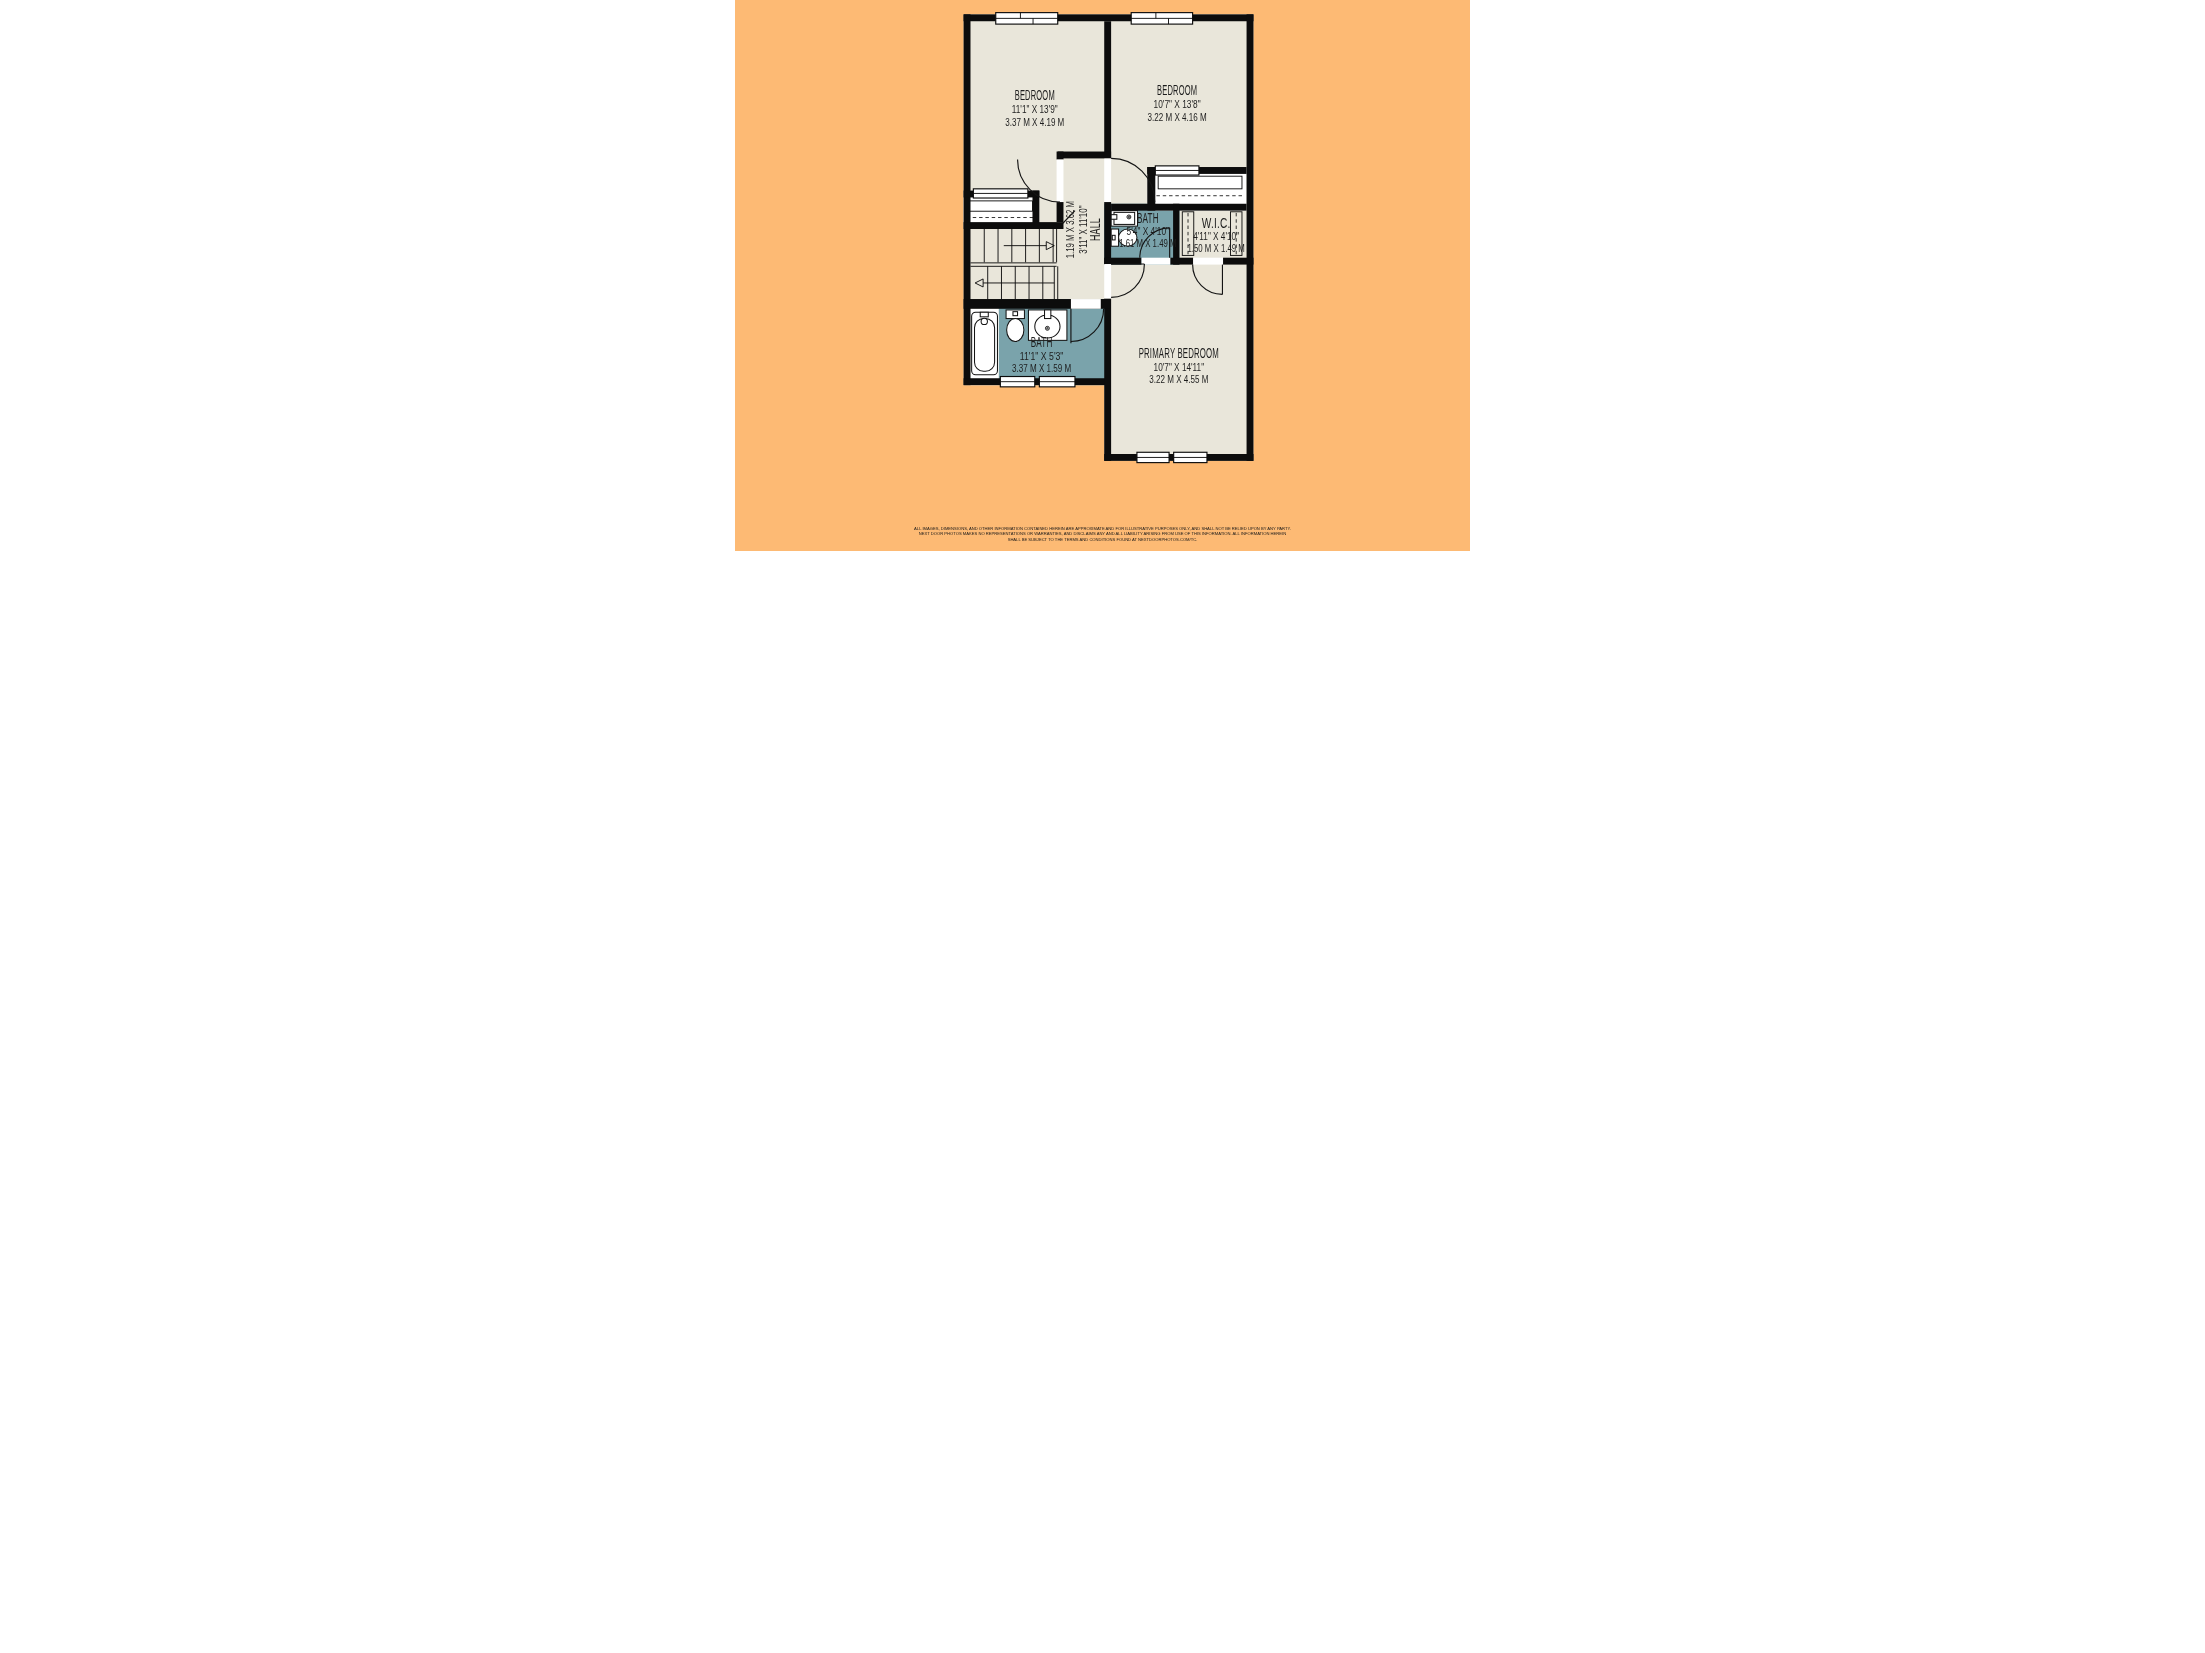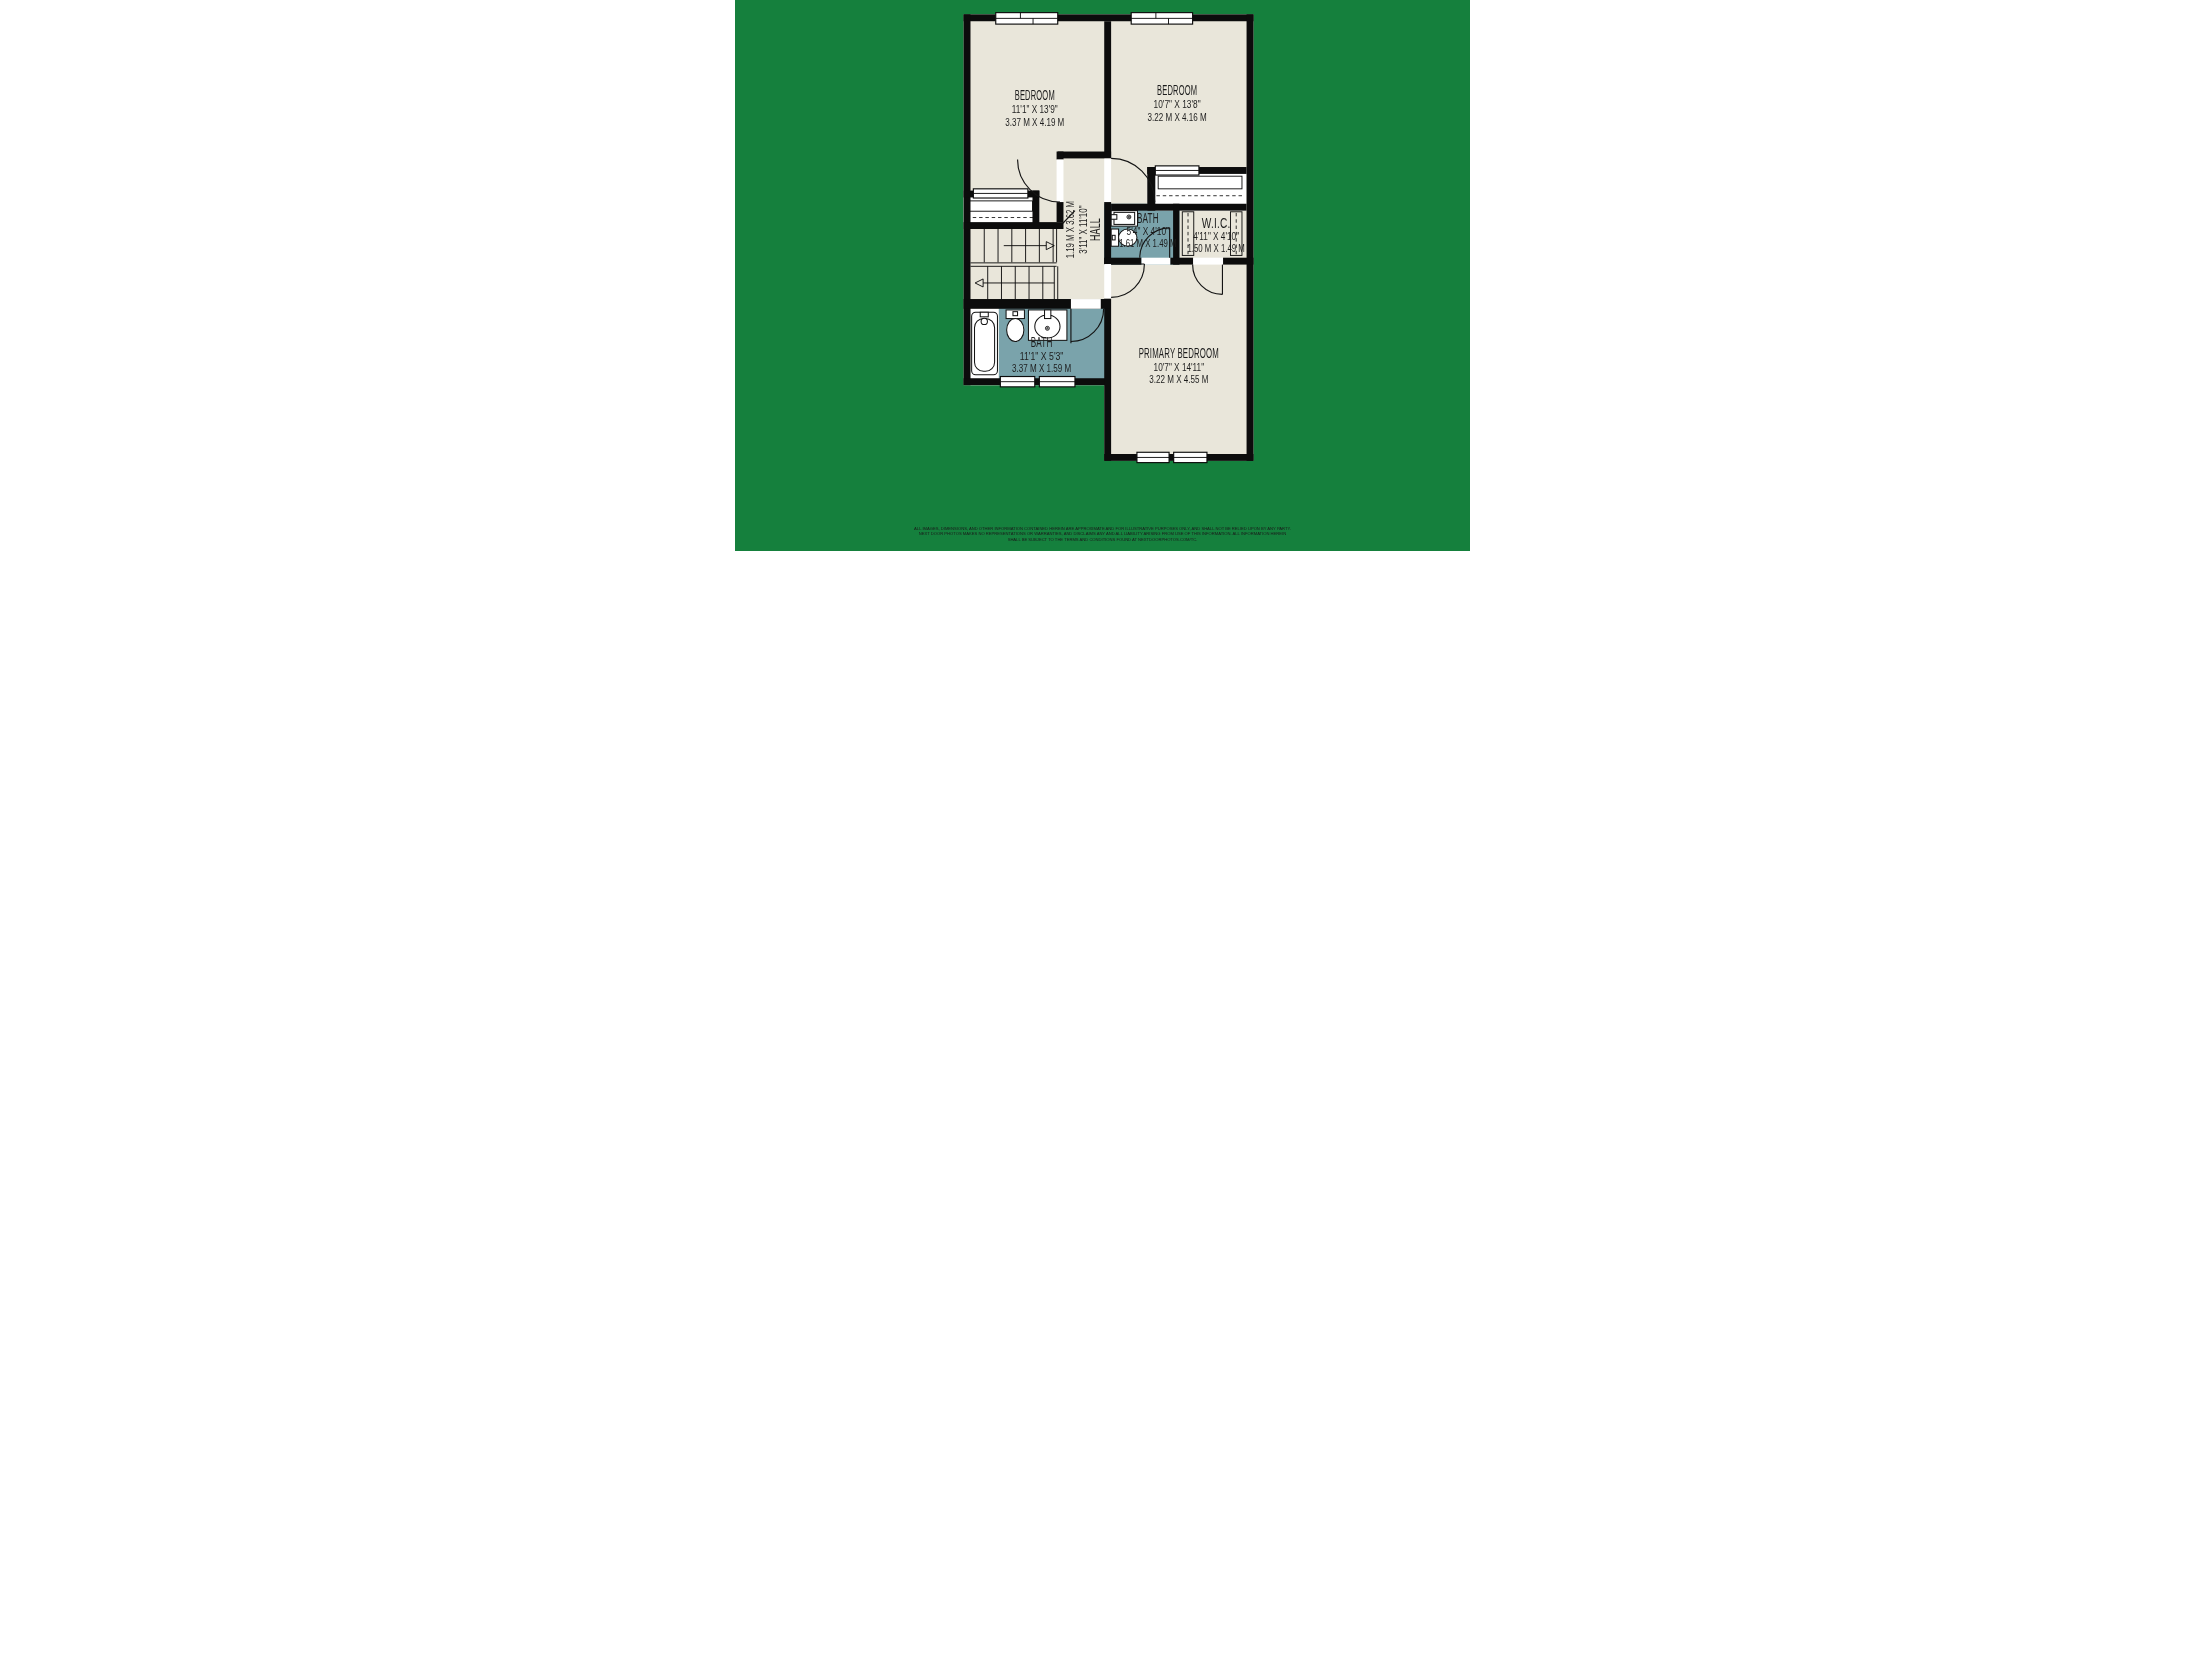--- a/index.html
+++ b/index.html
@@ -1,16 +1,16 @@
 <!DOCTYPE html>
 <html style="--floor: #e9e6da; --wet: #7aa3ab; --wall: #0c0c0c; --text: #1d1d1d;font-size:9.2px"><head>
 <meta charset="utf-8">
 <style>
   html,body{margin:0;padding:0;background:#ffffff;}
-  .stage{width:735px;height:551px;margin:0 auto;position:relative;background:#15803d;}
+  .stage{width:735px;height:551px;margin:0 auto;position:relative;background:#fdba74;}
   svg{display:block;width:100%;height:100%;}
   .floor{fill:var(--floor,#e9e6da);}
   .wet{fill:var(--wet,#7aa3ab);}
   .wall{fill:var(--wall,#0c0c0c);}
   .open{fill:#ffffff;}
   .winbox{fill:#ffffff;stroke:var(--wall,#0c0c0c);stroke-width:2;}
   .thin{stroke:var(--wall,#0c0c0c);stroke-width:1.6;fill:none;}
   .fix{fill:#ffffff;stroke:#141414;stroke-width:1.8;}
   .arc{stroke:#141414;stroke-width:2;fill:none;}
   .dash{stroke:#141414;stroke-width:1.5;fill:none;stroke-dasharray:6 5;}

